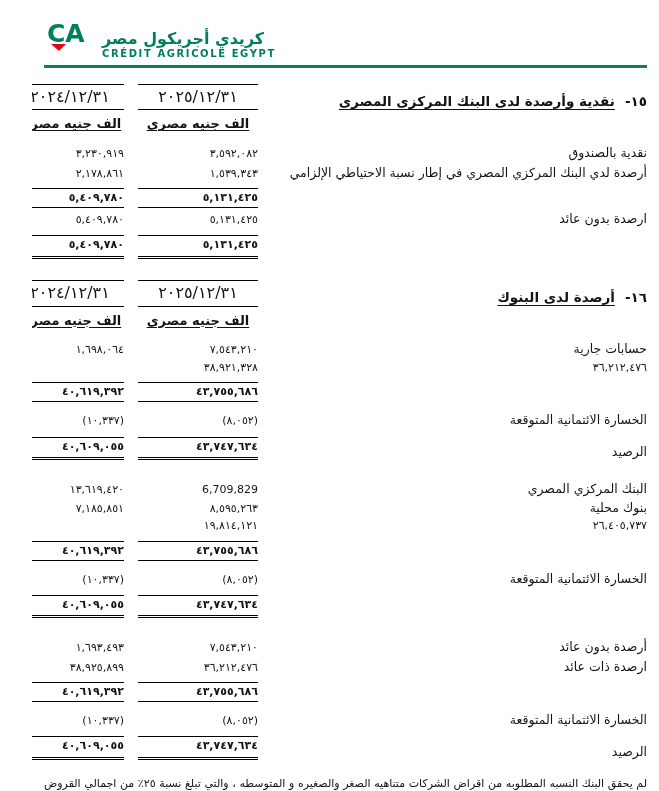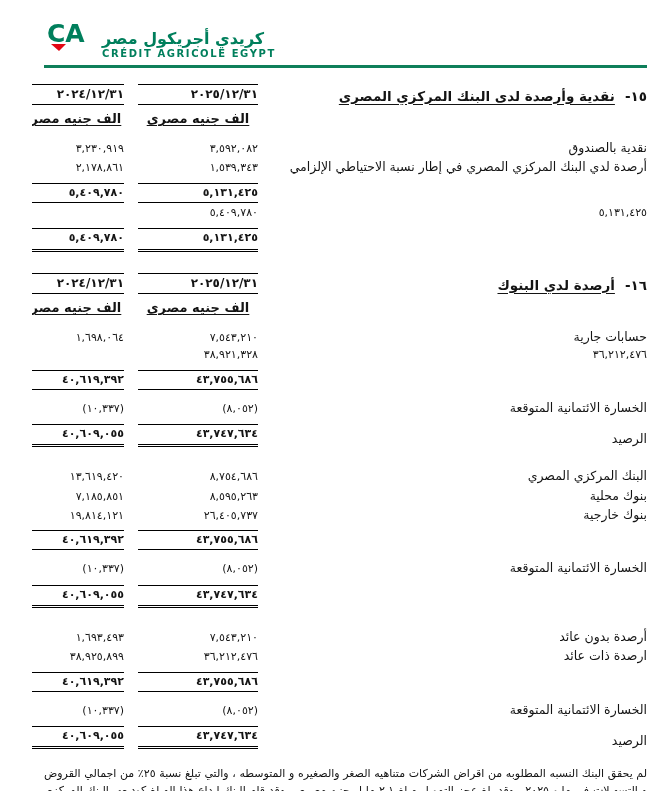--- a/index.html
+++ b/index.html
@@ -11,22 +11,22 @@
   .logo{width:46px;height:36px;flex:0 0 auto;}
   .brand{display:flex;flex-direction:column;line-height:1.2;}
   .brand-ar{color:#007f5c;font-weight:bold;font-size:16px;direction:rtl;text-align:left;margin-top:20px;}
   .brand-en{color:#007f5c;font-weight:bold;font-size:10px;letter-spacing:1.6px;}
   .rule{height:3px;background:#0e7f5a;margin:2px 0 14px;}
   
   .frow{display:grid;grid-template-columns:375px 120px 108px;column-gap:14px;
         align-items:end;padding:1.5px 0;line-height:1.3;}
   .lbl{font-size:12.5px;padding-left:4px;}
   .v{text-align:right;font-size:11px;white-space:nowrap;}
-  .datebox{border-top:1.4px solid #000;border-bottom:1.4px solid #000;
-           font-weight:bold;font-size:12px;padding:2px 0;}
+  .datebox{border-top:1.4px solid #000;border-bottom:1.4px solid #000;text-align:center;
+           font-weight:normal;font-size:16px;padding:2px 0;}
   .unit{text-align:center;font-weight:bold;text-decoration:underline;
         text-underline-offset:2px;font-size:13px;padding:3px 0 1px;}
   .sec-head{display:flex;gap:10px;align-items:baseline;font-weight:bold;font-size:13.5px;}
   .sec-title{text-decoration:underline;text-underline-offset:3px;}
   .rows{margin-top:8px;}
   .style-subtotal{margin-top:4px;}
   .style-subtotal .v{font-weight:bold;border-top:1.2px solid #000;border-bottom:1.2px solid #000;padding:2px 0;}
   .style-total{margin-top:5px;}
   .style-total .v{font-weight:bold;border-top:1.2px solid #000;border-bottom:3px double #000;padding:2px 0 3px;}
   .style-ecl{margin-top:7px;}
@@ -86,20 +86,21 @@
           <div class="lbl">أرصدة لدي البنك المركزي المصري في إطار نسبة الاحتياطي الإلزامي</div>
           <div class="v">١,٥٣٩,٣٤٣</div>
           <div class="v">٢,١٧٨,٨٦١</div>
         </div>
         <div class="frow style-subtotal">
           <div class="lbl"></div>
           <div class="v">٥,١٣١,٤٢٥</div>
           <div class="v">٥,٤٠٩,٧٨٠</div>
         </div>
         <div class="frow style-normal">
+          <div class="lbl">ارصدة بدون عائد</div>
           <div class="v">٥,١٣١,٤٢٥</div>
           <div class="v">٥,٤٠٩,٧٨٠</div>
         </div>
         <div class="frow style-total">
           <div class="lbl"></div>
           <div class="v">٥,١٣١,٤٢٥</div>
           <div class="v">٥,٤٠٩,٧٨٠</div>
         </div>
       </div>
   </section>
@@ -146,30 +147,29 @@
           <div class="v">(٨,٠٥٢)</div>
           <div class="v">(١٠,٣٣٧)</div>
         </div>
         <div class="frow style-total gap-after">
           <div class="lbl">الرصيد</div>
           <div class="v">٤٣,٧٤٧,٦٣٤</div>
           <div class="v">٤٠,٦٠٩,٠٥٥</div>
         </div>
         <div class="frow style-normal">
           <div class="lbl">البنك المركزي المصري</div>
-          <div class="v">٨,٧٥٤,٦٨٦</div>
+          <div class="v">6,709,829</div>
           <div class="v">١٣,٦١٩,٤٢٠</div>
         </div>
         <div class="frow style-normal">
           <div class="lbl">بنوك محلية</div>
           <div class="v">٨,٥٩٥,٢٦٣</div>
           <div class="v">٧,١٨٥,٨٥١</div>
         </div>
         <div class="frow style-normal">
-          <div class="lbl">بنوك خارجية</div>
           <div class="v">٢٦,٤٠٥,٧٣٧</div>
           <div class="v">١٩,٨١٤,١٢١</div>
         </div>
         <div class="frow style-subtotal">
           <div class="lbl"></div>
           <div class="v">٤٣,٧٥٥,٦٨٦</div>
           <div class="v">٤٠,٦١٩,٣٩٢</div>
         </div>
         <div class="frow style-ecl">
           <div class="lbl">الخسارة الائتمانية المتوقعة</div>

